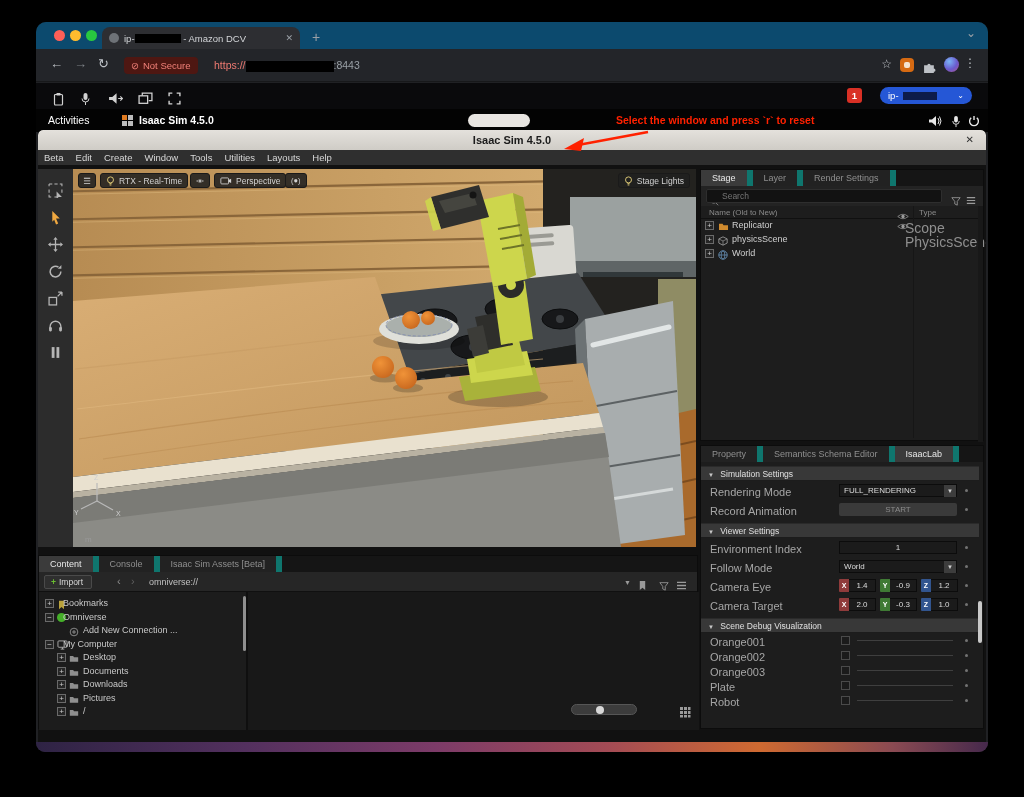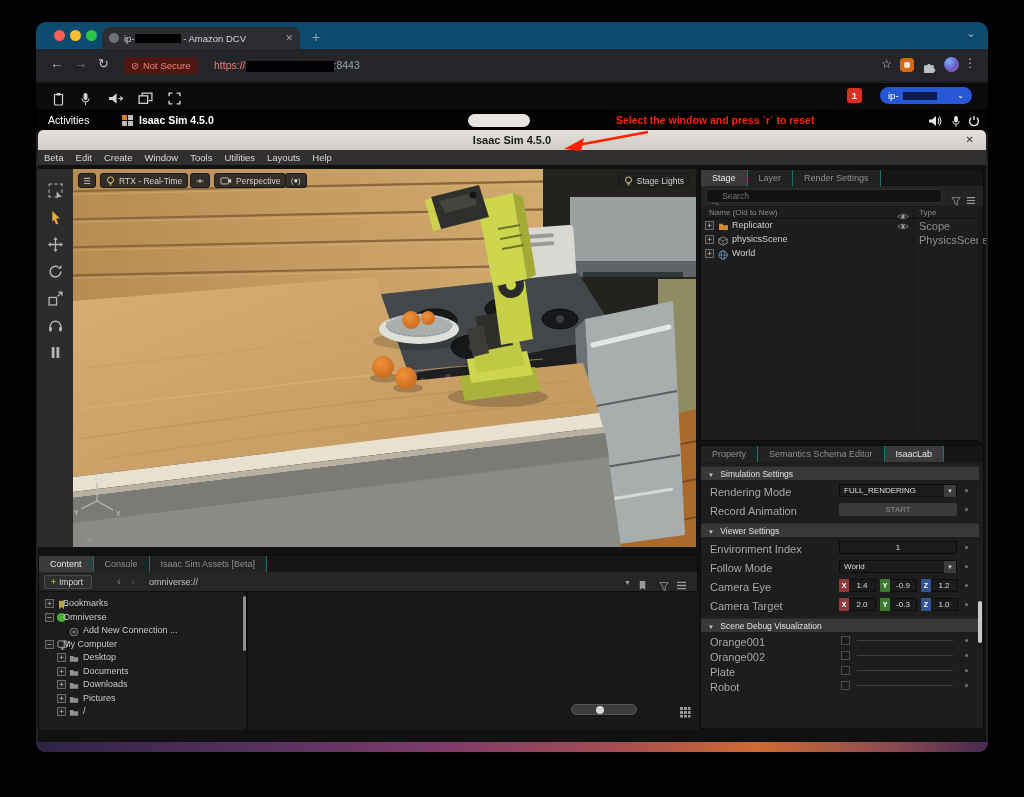--- a/index.html
+++ b/index.html
@@ -73,38 +73,38 @@
 
 
 #viewport{position:absolute;left:35px;top:4px;width:623px;height:378px;background:#000;overflow:hidden}
 .vpill{position:absolute;height:15px;background:rgba(32,32,32,.88);border:1px solid #1a1a1a;border-radius:3px;color:#d2d2d2;font-size:8.5px;display:flex;align-items:center;gap:4px;padding:0 5px;white-space:nowrap}
 
 
 .panel{position:absolute;background:#1d1d1d;border:1px solid #0c0c0c}
 #stagepanel{left:662px;top:4px;width:284px;height:272px}
 #proppanel{left:662px;top:280px;width:284px;height:284px;overflow:hidden}
 .ptabs{position:absolute;left:0;top:0;width:100%;height:16px;background:#151515;display:flex;font-size:9px}
-.ptab{padding:0 11px;line-height:16px;color:#8f8f8f;background:#222;border-right:1px solid #0f766e;white-space:nowrap}
+.ptab{padding:0 11px;line-height:16px;color:#8f8f8f;background:#222;border-right:6px solid #0f766e;white-space:nowrap}
 .ptab.on{background:#3b3b3b;color:#e8e8e8}
 
 
 #st-search{position:absolute;left:0;top:16px;width:100%;height:20px;background:#232323}
 #st-search input{position:absolute;left:5px;top:3px;width:236px;height:14px;background:#121212;border:1px solid #2e2e2e;border-radius:2px;color:#aaa;font-size:8.5px;padding:0 2px 0 15px;font-family:inherit}
 #st-search .mag{position:absolute;left:9px;top:6px;color:#777}
 #st-search .sic{position:absolute;top:5px;color:#9a9a9a}
 #st-hdr{position:absolute;left:0;top:36px;width:100%;height:13px;background:#1d1d1d;border-bottom:1px solid #101010;color:#8a8a8a;font-size:8px}
 #st-hdr .hname{position:absolute;left:8px;top:2px}
 #st-hdr .htype{position:absolute;left:218px;top:2px}
 .st-sep{position:absolute;left:212px;top:36px;width:1px;height:232px;background:#161616}
 .strow{position:absolute;left:0;width:100%;height:14px;font-size:9px;color:#cfcfcf}
 .strow .exp,.trow .exp{position:absolute;width:9px;height:9px;background:#262626;border:1px solid #6a6a6a;color:#ccc;font-size:8px;line-height:7px;text-align:center;top:2px}
 .strow .exp{left:4px}
 .strow .ricon{position:absolute;left:17px;top:2px}
 .strow .rname{position:absolute;left:31px;top:1px}
-.strow .rtype{position:absolute;left:218px;top:1px;color:#8f8f8f;font-size:11px}
+.strow .rtype{position:absolute;left:204px;top:1px;color:#8f8f8f;font-size:14px}
 .strow .reye{position:absolute;left:196px;top:2px;color:#9a9a9a}
 #st-eye-h{position:absolute;left:196px;top:37px;color:#9a9a9a}
 #st-scroll{position:absolute;right:0;top:36px;width:5px;height:236px;background:#181818}
 
 
 .sect{position:relative;height:15px;background:#383838;border-top:1px solid #2a2a2a;border-bottom:1px solid #1c1c1c;color:#e0e0e0;font-size:8.5px;line-height:15px;padding-left:7px;margin-top:4px}
 .sect .arr{font-size:6px;margin-right:4px;color:#c8c8c8}
 .prow{position:relative;height:19px}
 .prow.dbg{height:15px}
 .plabel{position:absolute;left:9px;top:5px;font-size:11px;color:#a6a6a6;white-space:nowrap}
@@ -722,20 +722,26 @@
                 <span class="chkline"></span>
               <span class="pdot"></span>
             </div>
             <div class="prow dbg">
               <span class="plabel">Orange002</span>
               <span class="chk"></span>
                 <span class="chkline"></span>
               <span class="pdot"></span>
             </div>
             <div class="prow dbg">
+              <span class="plabel">Orange003</span>
+              <span class="chk"></span>
+                <span class="chkline"></span>
+              <span class="pdot"></span>
+            </div>
+            <div class="prow dbg">
               <span class="plabel">Plate</span>
               <span class="chk"></span>
                 <span class="chkline"></span>
               <span class="pdot"></span>
             </div>
             <div class="prow dbg">
               <span class="plabel">Robot</span>
               <span class="chk"></span>
                 <span class="chkline"></span>
               <span class="pdot"></span>

